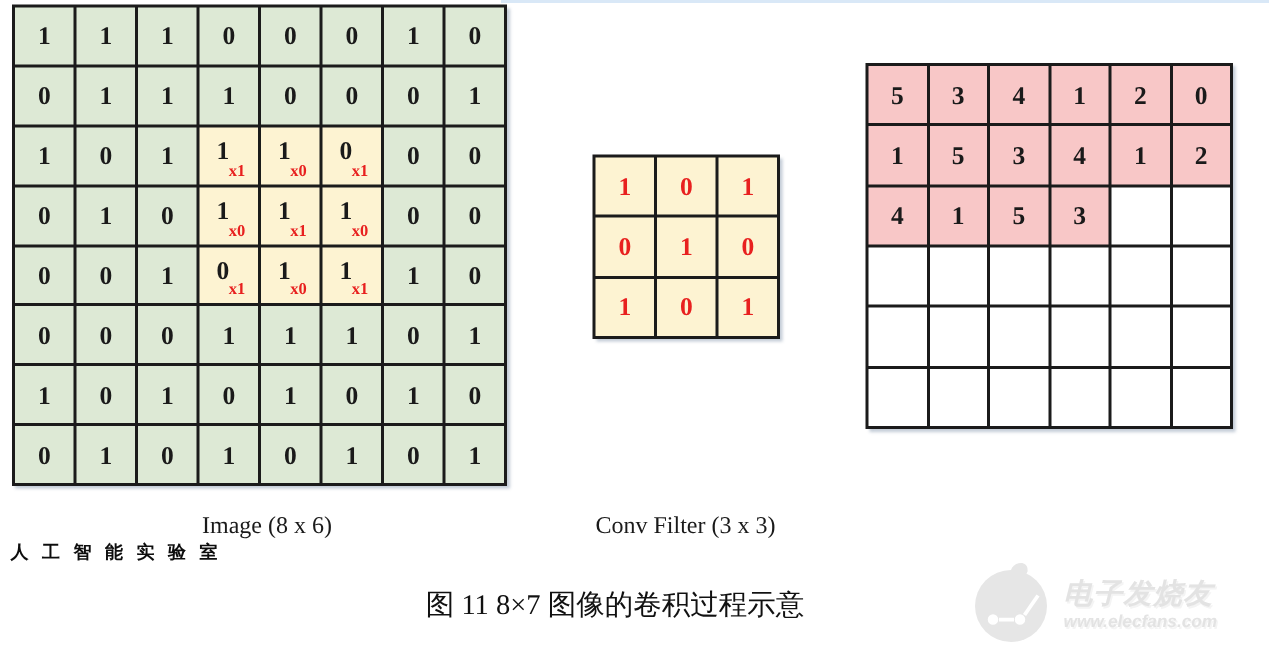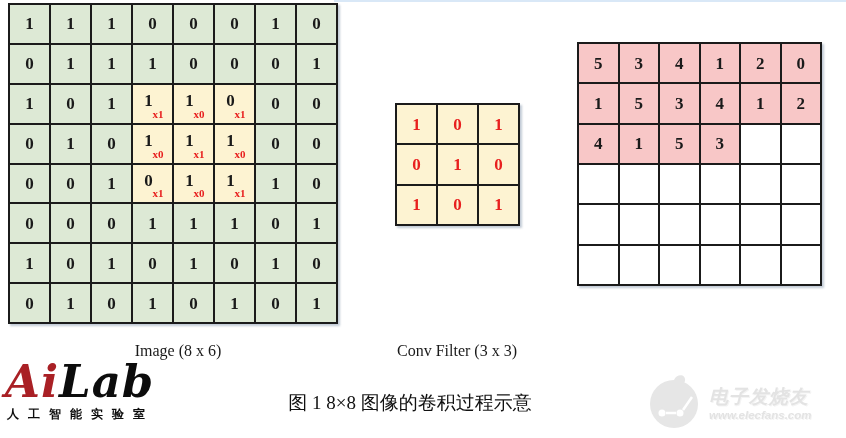--- a/index.html
+++ b/index.html
@@ -373,26 +373,23 @@
       <div class="cell k-w"></div>
       <div class="cell k-w"></div>
       <div class="cell k-w"></div>
     </div>
 
   <div id="caption-image" class="grid-caption">Image (8 x 6)</div>
 
   <div id="caption-filter" class="grid-caption">Conv Filter (3 x 3)</div>
 
 
-  <div id="figure-caption">图 1 8×8 图像的卷积过程示意</div>
+  <div id="figure-caption">图 11 8×7 图像的卷积过程示意</div>
 
   <div id="logo">
-    <div class="logo-text">
-      <span class="logo-ai">Ai</span><span class="logo-lab">Lab</span>
-    </div>
     <div class="logo-sub">人工智能实验室</div>
   </div>
 
   <div id="watermark">
     <span>
       <svg width="58" height="58" viewBox="0 0 58 58">
         <circle cx="28" cy="31" r="24" fill="#e6e6e6"></circle>
         <path d="M 28 7 C 30 1 40 0 39 8 C 38 12 33 12 28 7 Z" fill="#e6e6e6"></path>
         <circle cx="16" cy="40" r="4.5" fill="#ffffff" stroke="#e6e6e6" stroke-width="2"></circle>
         <circle cx="34" cy="40" r="4.5" fill="#ffffff" stroke="#e6e6e6" stroke-width="2"></circle>

